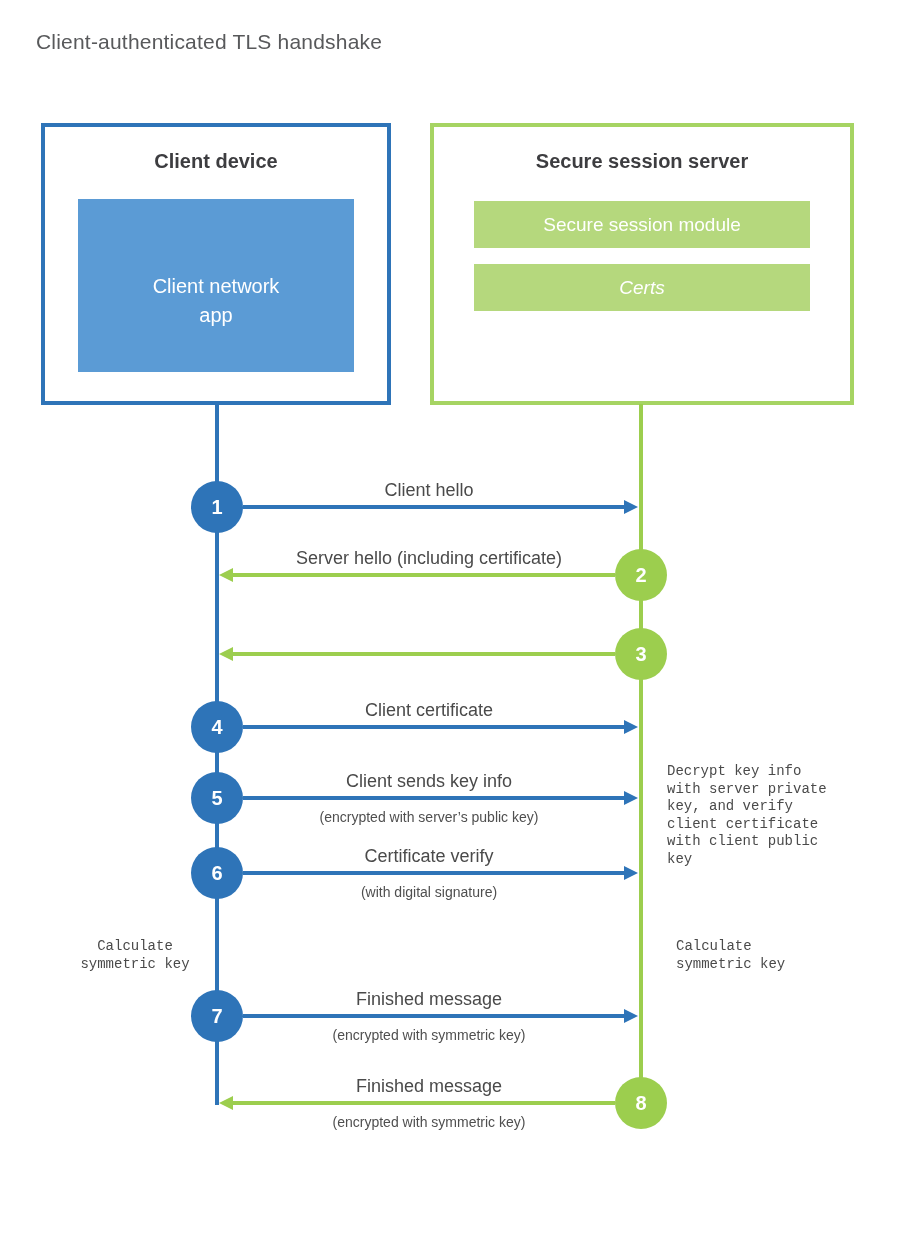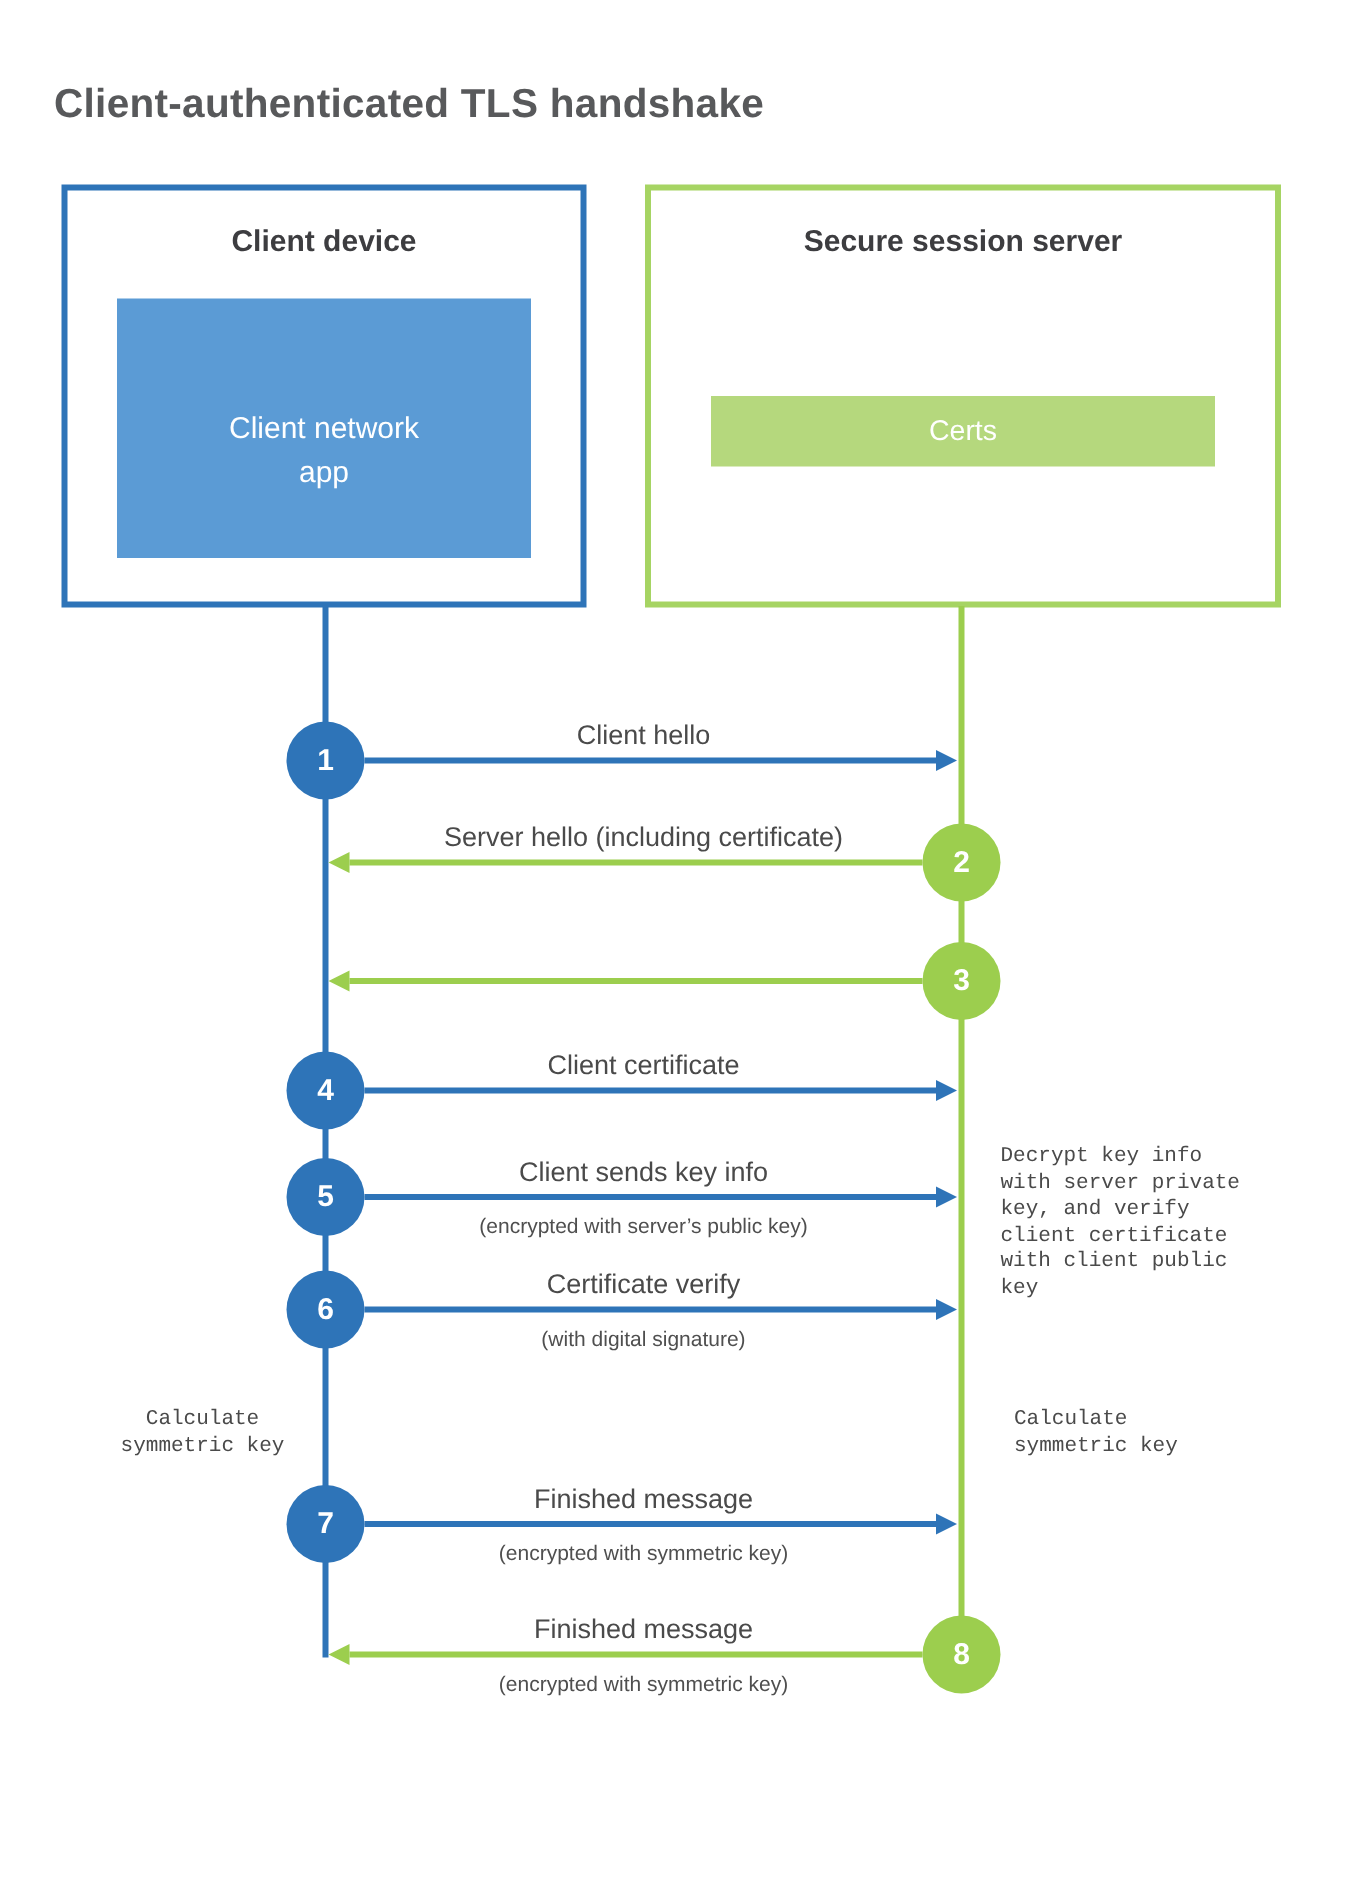--- a/index.html
+++ b/index.html
@@ -12,23 +12,22 @@
     --label:#4a4a4a;
     --title:#58595b;
   }
   html,body{margin:0;padding:0;background:#fff;}
   #stage{
     position:relative;width:900px;height:1256px;background:#ffffff;
     font-family:"Liberation Sans",sans-serif;overflow:hidden;
   }
   .abs{position:absolute;}
   #page-title{
-    left:36px;top:30px;font-size:27px;font-weight:700;color:var(--title);
+    left:36px;top:30px;font-size:21px;font-weight:400;color:var(--title);
     letter-spacing:.2px;
-    margin-top:24px;
   }
   .actor-box{box-sizing:border-box;width:350px;height:282px;top:123px;background:#fff;}
   .actor-box.client{left:41px;border:4px solid var(--blue);}
   .actor-box.server{left:430px;width:424px;border:4px solid var(--green-border);}
   .actor-title{
     position:absolute;left:0;right:0;top:23px;text-align:center;
     font-size:20px;font-weight:700;color:var(--ink);
   }
   #client-app{
     left:78px;top:199px;width:276px;height:173px;background:var(--blue-fill);
@@ -68,21 +67,22 @@
   <div class="abs actor-box client">
     <div class="actor-title">Client device</div>
   </div>
   <div class="abs" id="client-app">
     <span>Client network app</span>
   </div>
 
   <div class="abs actor-box server">
     <div class="actor-title">Secure session server</div>
   </div>
-  <div class="abs server-bar" style="top:264px;">Certs</div>
+  <div class="abs server-bar" style="top:201px;">Secure session module</div>
+  <div class="abs server-bar" style="top:264px;font-style:italic;">Certs</div>
 
   <div class="abs vline blue"></div>
   <div class="abs vline green"></div>
 
   <div class="abs hline blue" style="left:243px;top:505px;width:381px;"></div>
   <div class="abs head right" style="left:624px;top:500px;"></div>
   <div class="abs step-circle blue" style="left:191px;top:481px;">1</div>
   <div class="abs msg" style="top:480px;">Client hello</div>
 
   <div class="abs hline green" style="left:233px;top:573px;width:382px;"></div>

